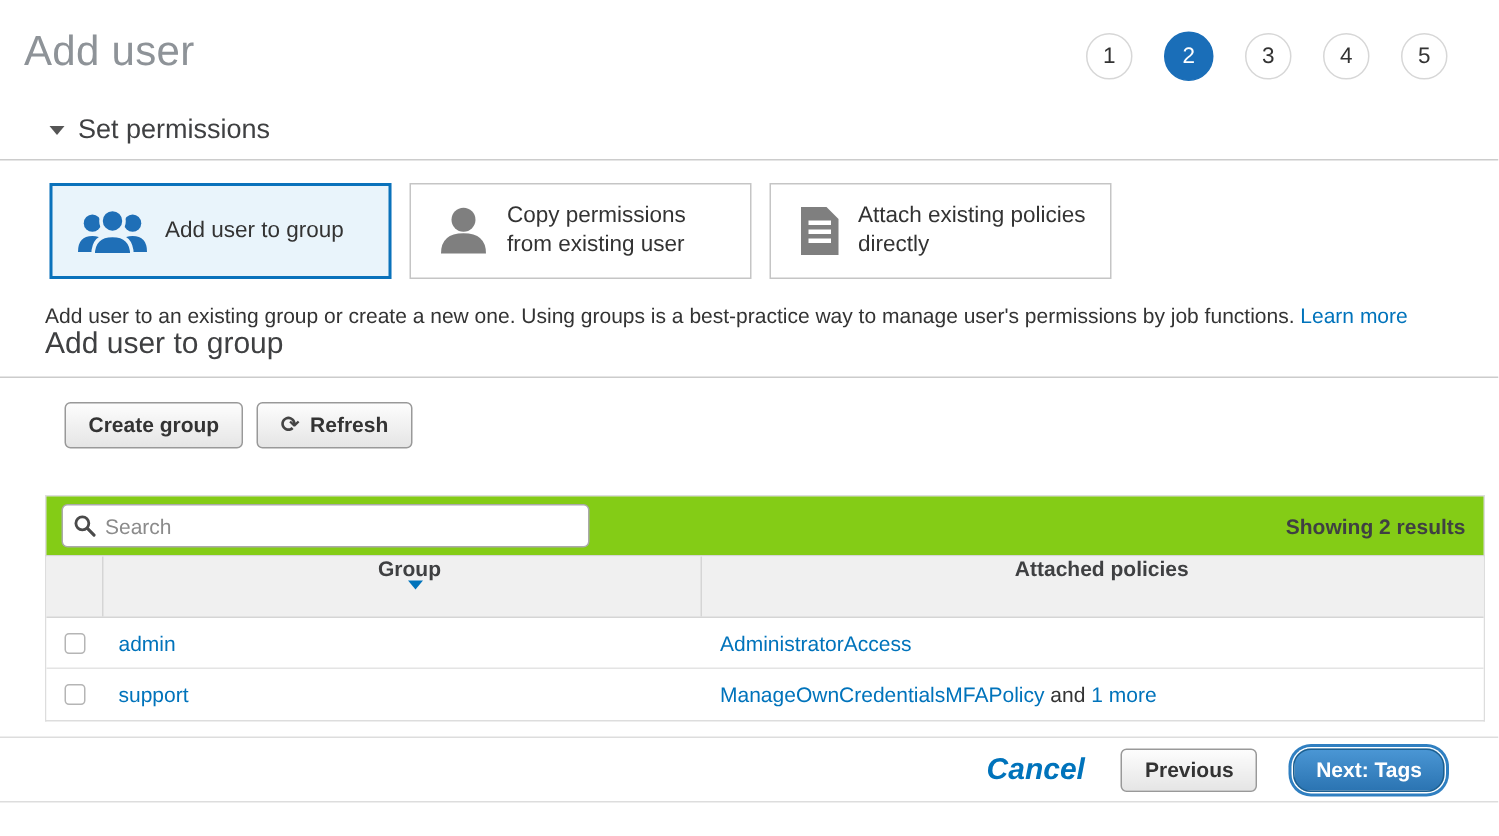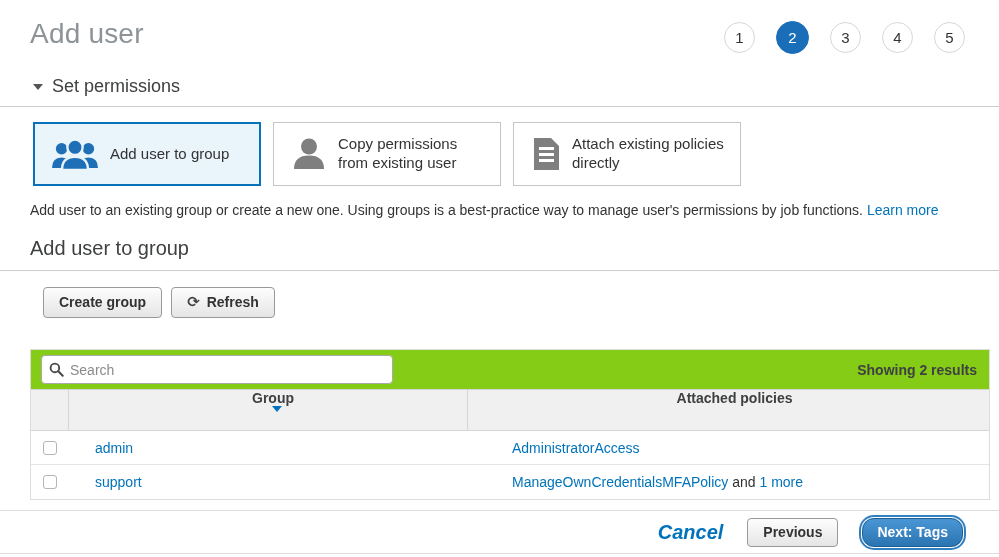--- a/index.html
+++ b/index.html
@@ -5,21 +5,21 @@
   * { box-sizing: border-box; margin: 0; padding: 0; }
   html, body { background: #ffffff; }
   body {
     width: 999px; height: 557px; overflow: hidden;
     font-family: "Liberation Sans", "DejaVu Sans", sans-serif;
     color: #333;
   }
   .page { padding-top: 18px; }
 
   
-  .header-row { display: flex; justify-content: space-between; align-items: flex-start; padding: 0 20px 0 30px; margin-bottom: 22px; }
+  .header-row { display: flex; justify-content: space-between; align-items: flex-start; padding: 0 20px 0 16px; margin-bottom: 22px; }
   .page-title { font-size: 28px; font-weight: 400; color: #8e9398; letter-spacing: .2px; }
   .steps { display: flex; gap: 21px; margin-top: 4px; margin-right: 14px; }
   .step {
     width: 31px; height: 31px; border-radius: 50%;
     border: 1px solid #d7d7d7; background: #fff; color: #333;
     font-size: 15px; display: flex; align-items: center; justify-content: center;
   }
   .step.active { background: #1a6eb8; border-color: #1a6eb8; color: #fff; width: 33px; height: 33px; margin-top: -1px; }
 
   
@@ -33,21 +33,21 @@
   .cards { display: flex; gap: 12px; padding-left: 33px; margin-top: 15px; margin-bottom: 16px; }
   .card {
     width: 228px; height: 64px; background: #fff; border: 1px solid #c5c5c5;
     display: flex; align-items: center; gap: 12px; padding: 0 12px 0 18px; cursor: pointer;
   }
   .card.selected { border: 2px solid #0a72bb; background: #e9f4fb; padding: 0 11px 0 17px; }
   .card .label { font-size: 15px; color: #333; line-height: 1.25; }
   .card .icn { flex: 0 0 auto; display: flex; align-items: center; }
 
   
-  .desc { font-size: 14px; color: #333; padding-left: 30px; margin-bottom: 19px; }
+  .desc { font-size: 14px; color: #333; padding-left: 30px; }
   a.link { color: #0073bb; text-decoration: none; cursor: pointer; }
 
   
   .h2 { font-size: 20px; font-weight: 400; color: #3f4042; padding-left: 30px; margin-bottom: 10px; }
   .toolbar { display: flex; gap: 9px; padding-left: 43px; margin-top: 16px; margin-bottom: 31px; }
   .btn {
     font-family: inherit; font-size: 14px; font-weight: bold; color: #333;
     background: linear-gradient(#fdfdfd, #e5e5e5);
     border: 1px solid #999; border-radius: 4px; padding: 5px 15px 6px; cursor: pointer;
     display: inline-flex; align-items: center; gap: 7px;
@@ -70,21 +70,21 @@
   .results { font-size: 14px; font-weight: bold; color: #3f4042; }
 
   .grid-table { border: 1px solid #ddd; border-top: 1px solid #d5d5d5; }
   .thead { display: flex; background: #f0f0f0; height: 41px; border-bottom: 1px solid #d5d5d5; }
   .th { display: flex; align-items: center; font-size: 14px; font-weight: bold; color: #3f4042; border-right: 1px solid #d5d5d5; flex-direction: column; }
   .th:last-child, .td:last-child { border-right: none; }
   .col-check { width: 38px; justify-content: center; }
   .col-group { width: 399px; padding-left: 10px; }
   .col-pol { flex: 1; padding-left: 12px; }
   .sort-tri { width: 0; height: 0; border-left: 5px solid transparent; border-right: 5px solid transparent; border-top: 6px solid #0073bb; margin-left: 8px; }
-  .trow { display: flex; align-items: center; height: 34px; background: #fff; border-bottom: 1px solid #e4e4e4; gap: 16px; }
+  .trow { display: flex; align-items: center; height: 34px; background: #fff; border-bottom: 1px solid #e4e4e4; }
   .trow:last-child { border-bottom: none; }
   .td { display: flex; align-items: center; font-size: 14px; }
   .checkbox { width: 14px; height: 14px; border: 1px solid #b5b5b5; border-radius: 3px; background: #fff; cursor: pointer; }
   .plain { color: #333; white-space: pre; }
 
   
   .footer {
     margin-top: 10px; border-top: 1px solid #ddd; border-bottom: 1px solid #ddd;
     padding: 8px 34px 8px 0; display: flex; align-items: center; justify-content: flex-end; gap: 24px;
     height: 44px;

